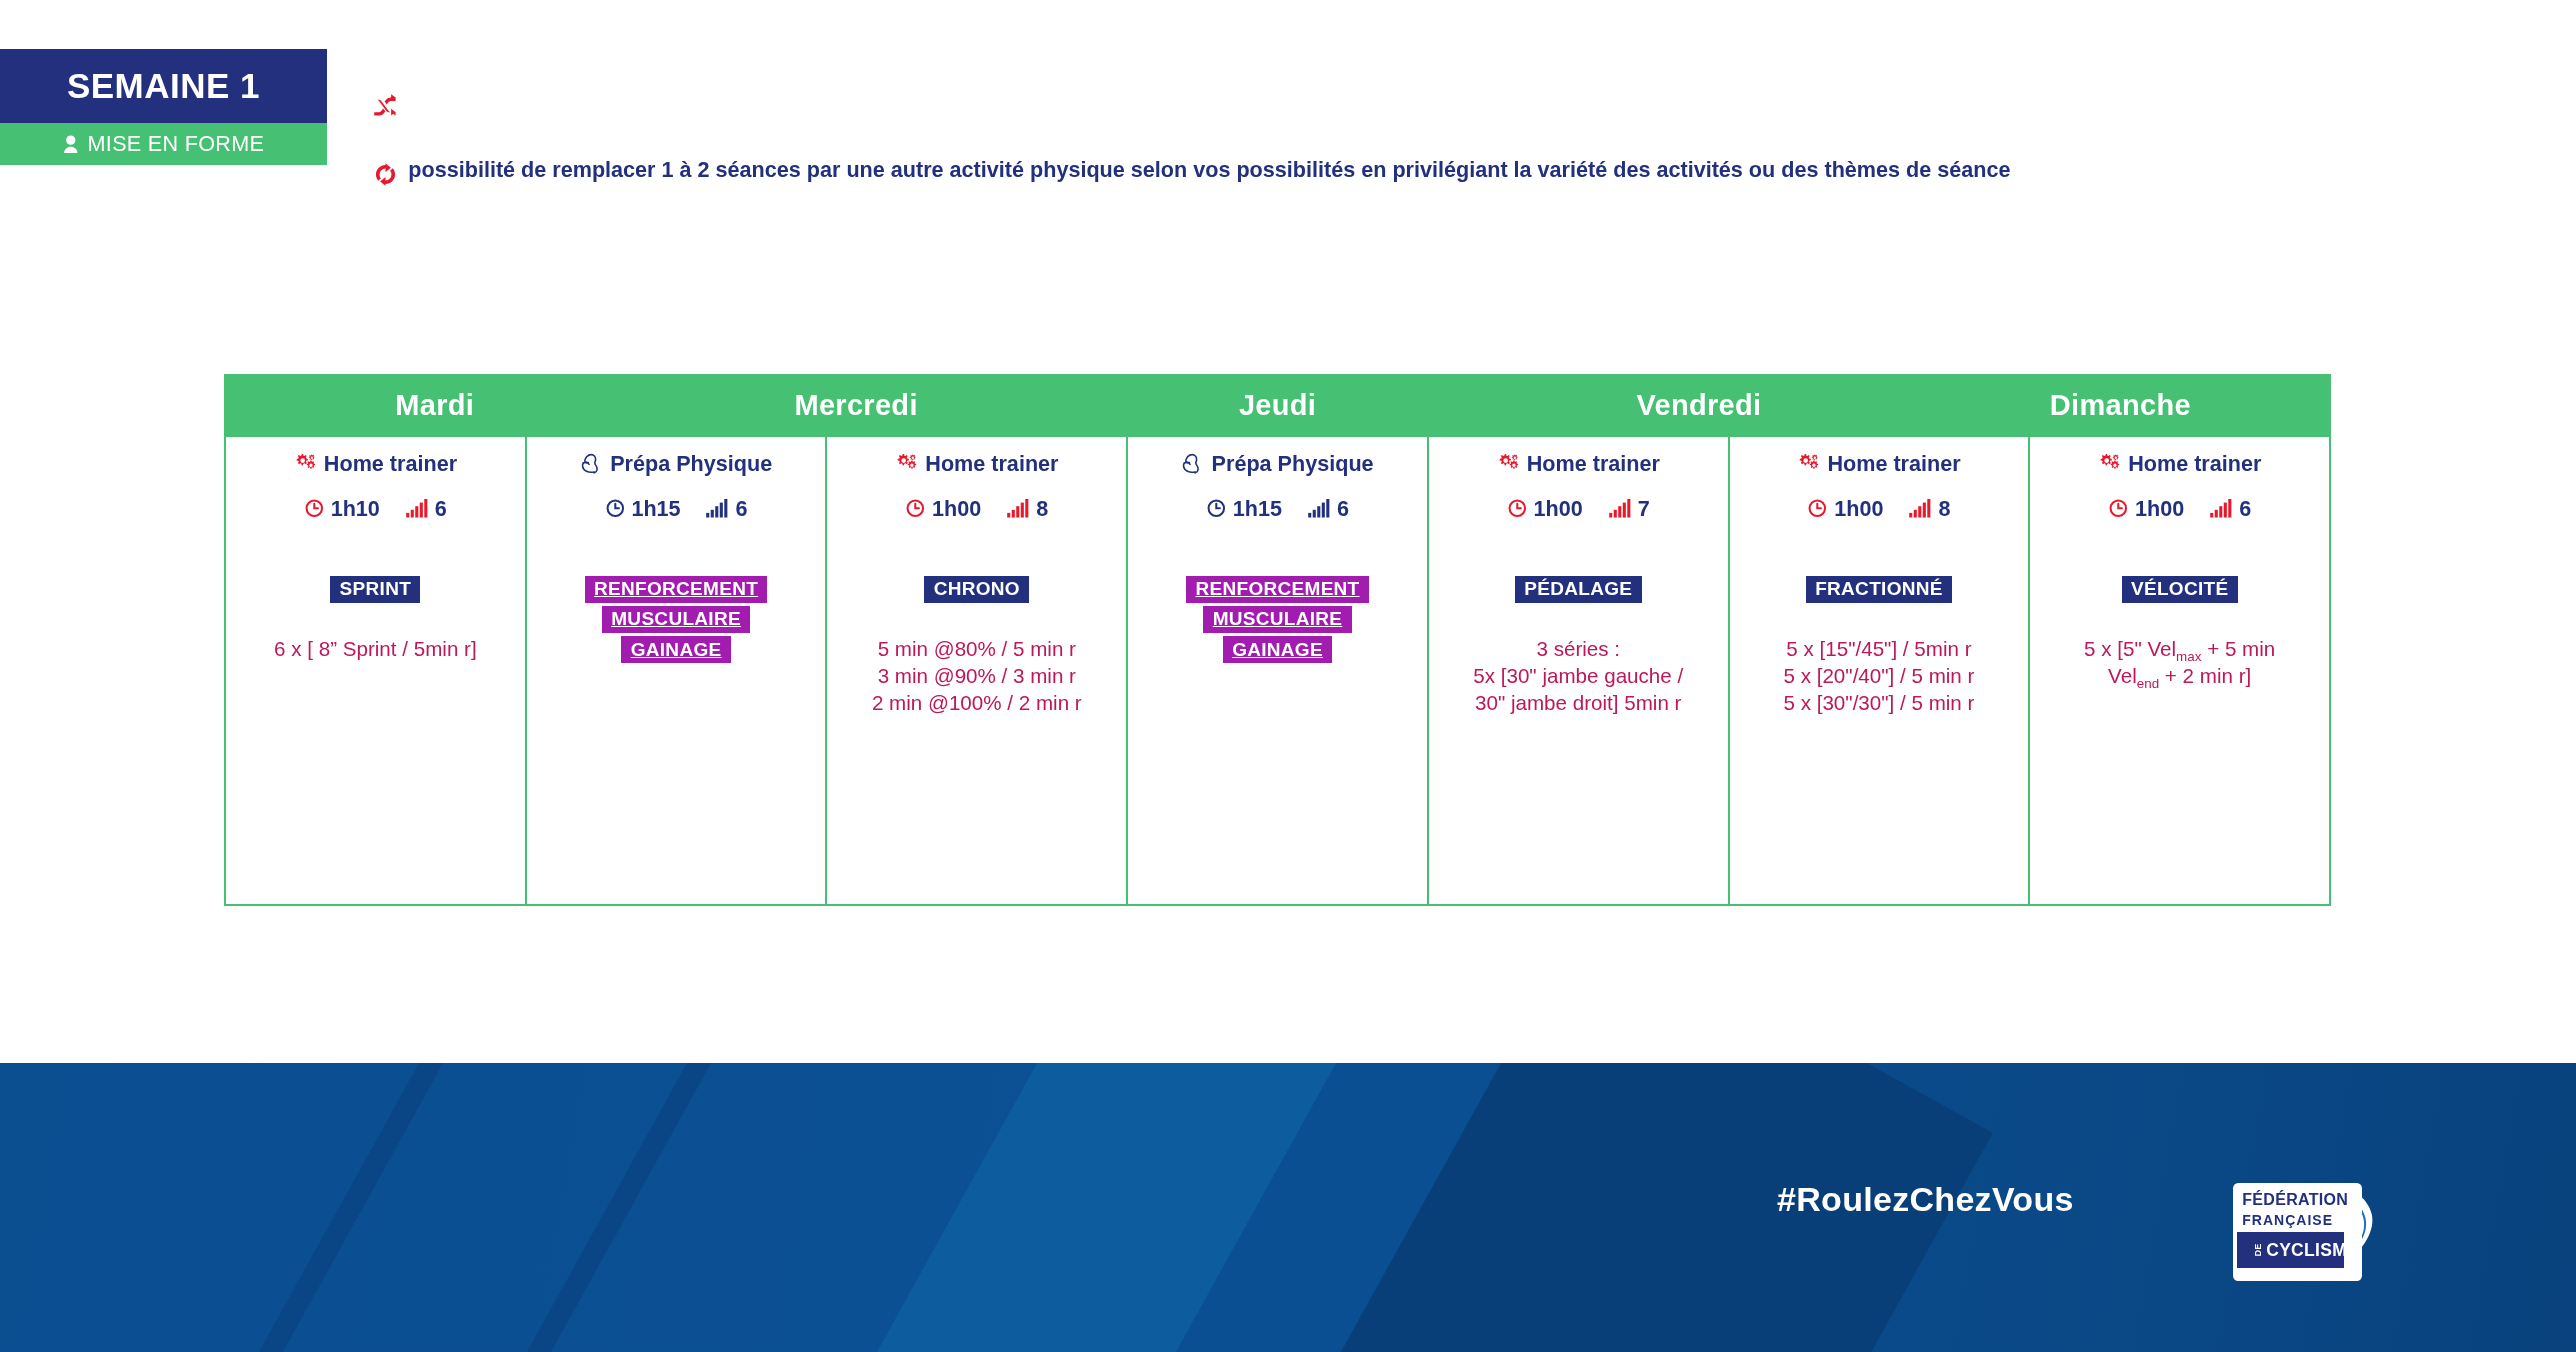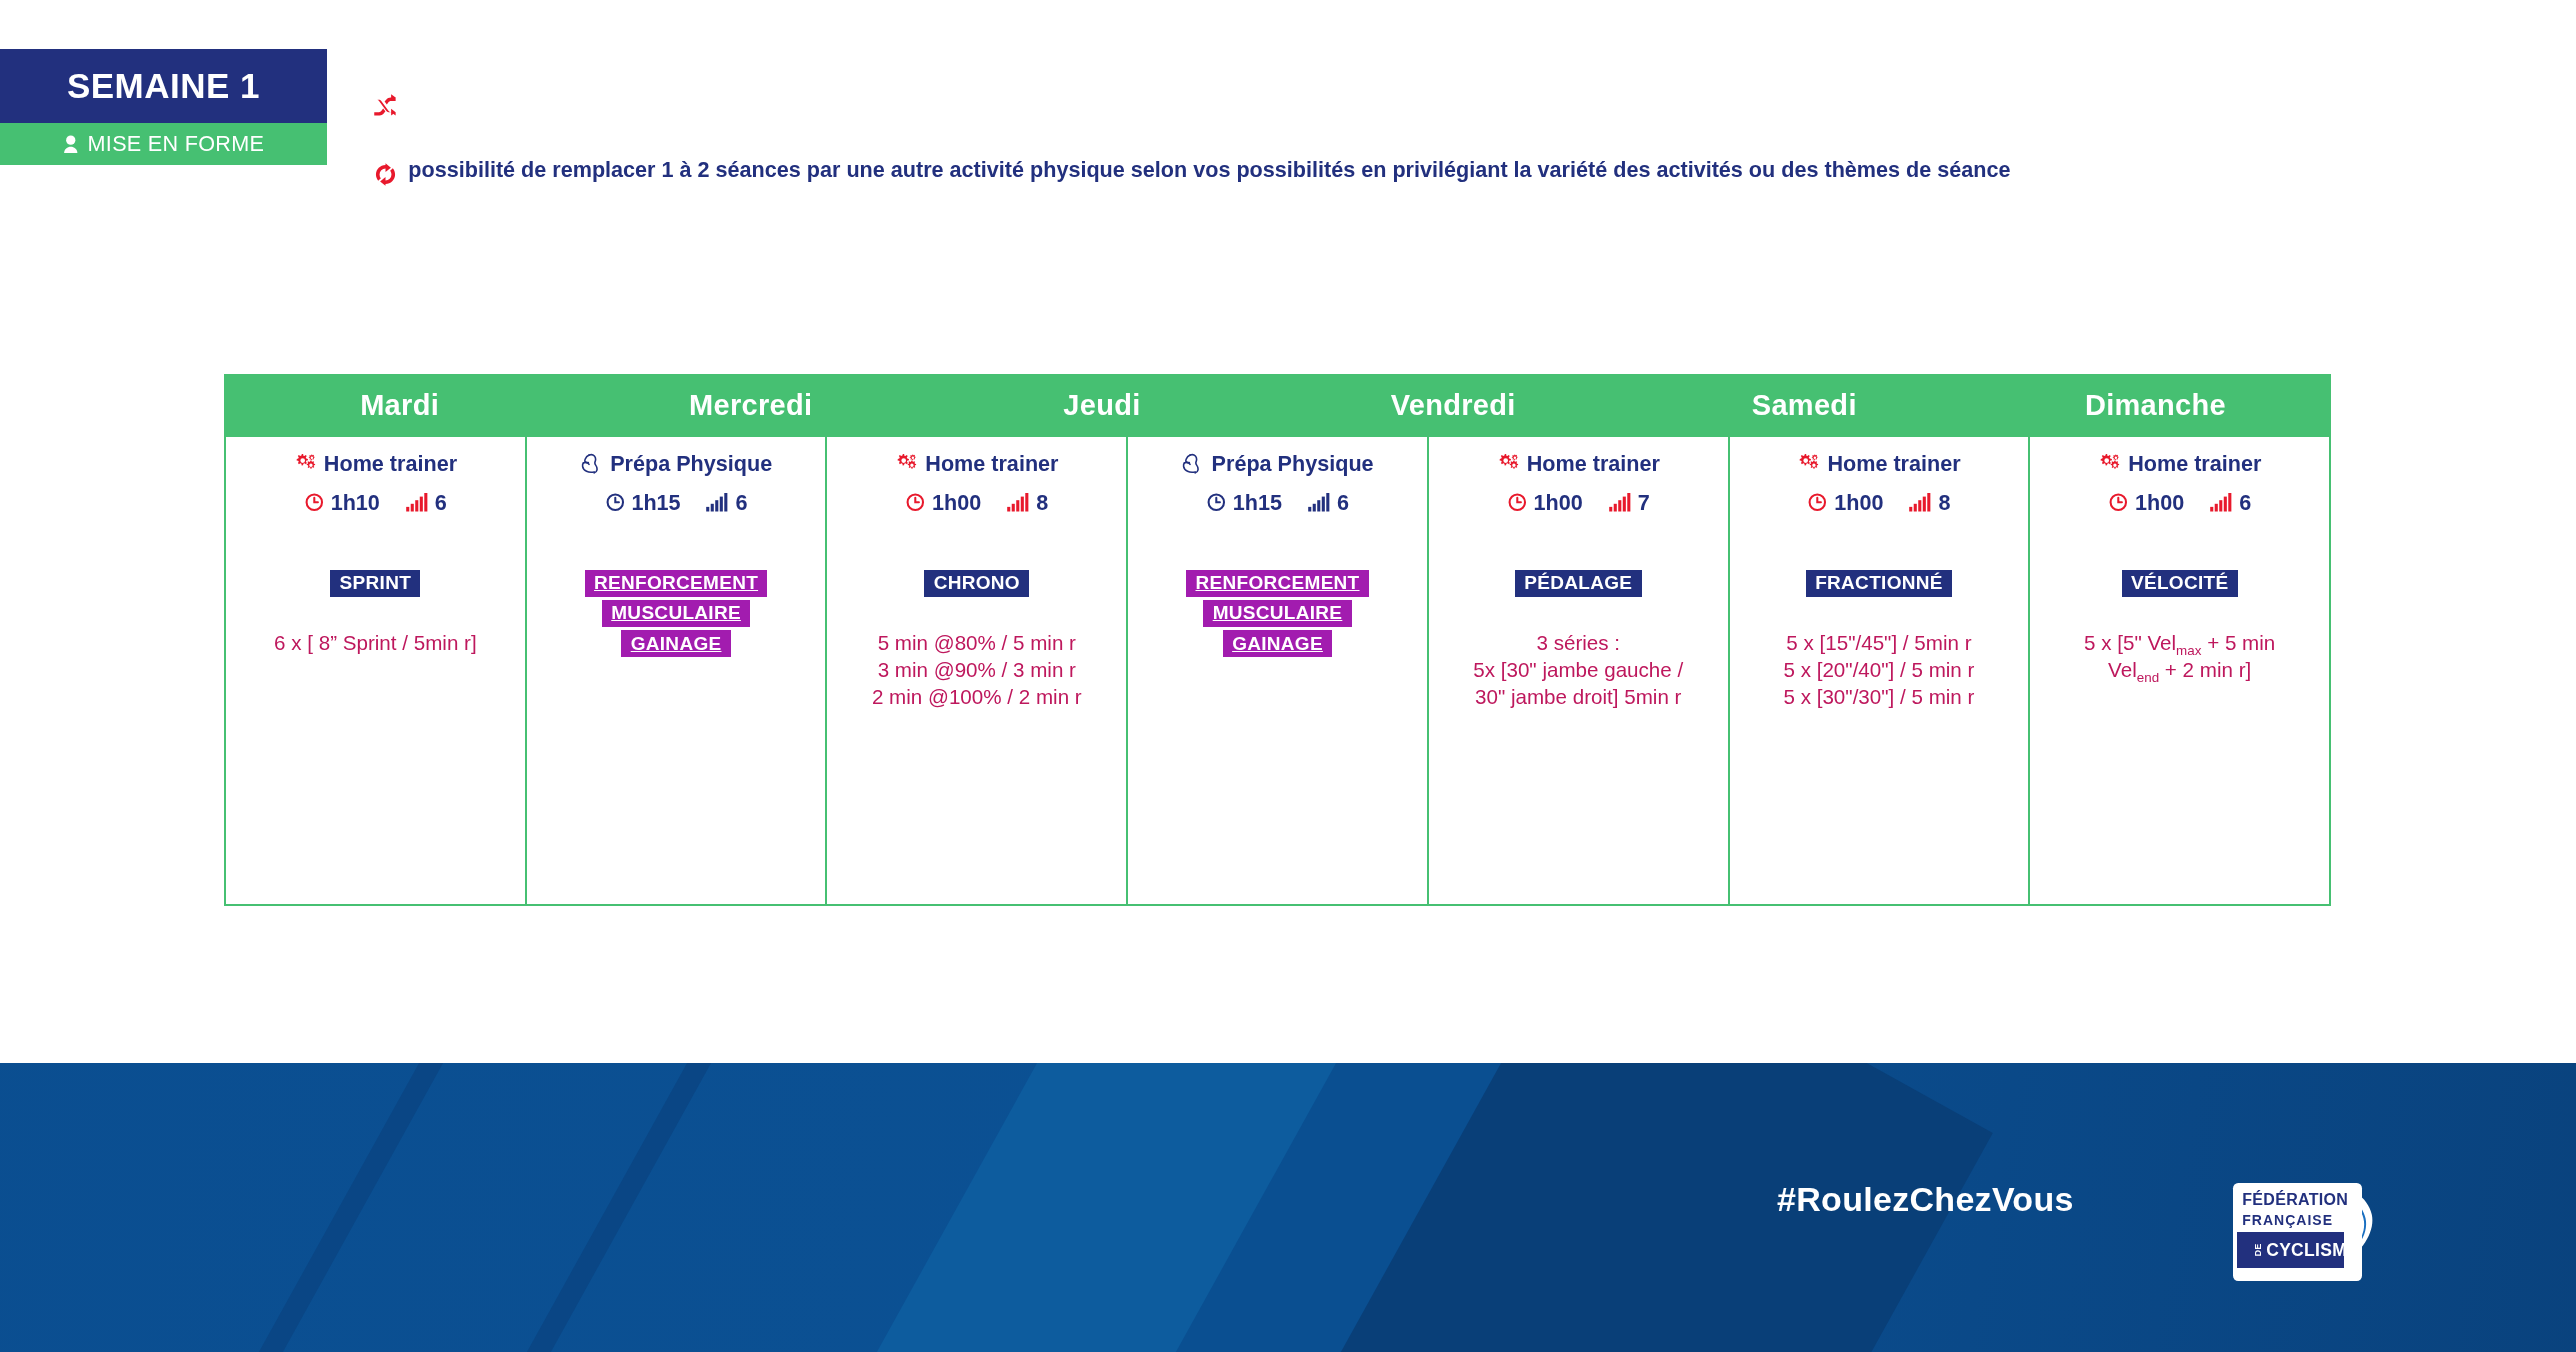--- a/index.html
+++ b/index.html
@@ -48,21 +48,21 @@
     background: #fff;
   }
   .dcell {
     flex: 1 1 0; position: relative;
     border-right: 2.1px solid #46c072;
     padding: 14.4px 7.2px 0;
     display: flex; flex-direction: column; align-items: center;
   }
   .dcell:last-child { border-right: 0; }
 
-  .act-line { display: flex; align-items: center; justify-content: center; gap: 7.2px; margin-bottom: 13px; }
+  .act-line { display: flex; align-items: center; justify-content: center; gap: 7.2px; margin-bottom: 19px; }
   .act-label { color: #22307e; font-size: 21.6px; font-weight: 600; white-space: nowrap; }
 
   .meta-line { display: flex; align-items: center; justify-content: center; gap: 6.2px; margin-bottom: 5.2px; }
   .meta-val { color: #22307e; font-size: 21.6px; font-weight: 600; white-space: nowrap; }
   .meta-gap { width: 13.4px; }
 
   .tags { margin-top: 48px; display: flex; flex-direction: column; align-items: center; gap: 3.1px; width: 100%; }
   .tag {
     color: #fff; font-size: 19px; font-weight: 700; letter-spacing: 0.3px;
     padding: 3.6px 9.3px 4.6px; white-space: nowrap; line-height: 1;
@@ -152,21 +152,20 @@
       <div class="note-text small">possibilité de remplacer 1 à 2 séances par une autre activité physique selon vos possibilités en privilégiant la variété des  activités ou des thèmes de séance</div>
     </div>
   </div>
 
   <div class="sched">
     <div class="sched-head">
       <div class="hcell">Mardi</div>
       <div class="hcell">Mercredi</div>
       <div class="hcell">Jeudi</div>
       <div class="hcell">Vendredi</div>
-      <div class="hcell">Samedi</div>
       <div class="hcell">Dimanche</div>
     </div>
     <div class="sched-body" id="sched-body">
         <div class="dcell">
           <div class="act-line">
             <span><svg width="23" height="20.6" viewBox="0 0 24 22" fill="#e8192c">
                 <path d="M9.6 1.2 8.1 1l-.5 1.6-1.3.5-1.4-1-1.1 1.1 1 1.4-.5 1.3L2.7 6.4l-.2 1.5 1.7.3.6 1.2-.9 1.4 1.1 1.1 1.4-.9 1.2.6.3 1.7 1.5-.2.3-1.7 1.3-.5 1.4 1 1.1-1.1-1-1.4.5-1.3 1.7-.3-.2-1.5-1.7-.3-.5-1.3 1-1.4-1.1-1.1-1.4 1-1.3-.5zM9 5.6a2.5 2.5 0 1 1 0 5 2.5 2.5 0 0 1 0-5z"></path>
                 <path d="M18.4 8.1 17.3 8l-.4 1.1-1 .4-1-.7-.8.8.7 1-.4 1-1.1.2.1 1.1 1.2.2.4 1-.7 1 .8.8 1-.7 1 .4.2 1.2 1.1-.1.2-1.2 1-.4 1 .7.8-.8-.7-1 .4-1 1.2-.2-.1-1.1-1.2-.2-.4-1 .7-1-.8-.8-1 .7-1-.4zm-.6 3.2a1.8 1.8 0 1 1 0 3.6 1.8 1.8 0 0 1 0-3.6z"></path>
                 <path d="M19.2 1.6 18.4 1.5l-.3.8-.7.3-.7-.5-.6.6.5.7-.3.7-.8.1.1.8.8.1.3.7-.5.7.6.6.7-.5.7.3.1.8.8-.1.1-.8.7-.3.7.5.6-.6-.5-.7.3-.7.8-.1-.1-.8-.8-.1-.3-.7.5-.7-.6-.6-.7.5-.7-.3zm-.4 2.2a1.3 1.3 0 1 1 0 2.6 1.3 1.3 0 0 1 0-2.6z"></path>
               </svg></span>

